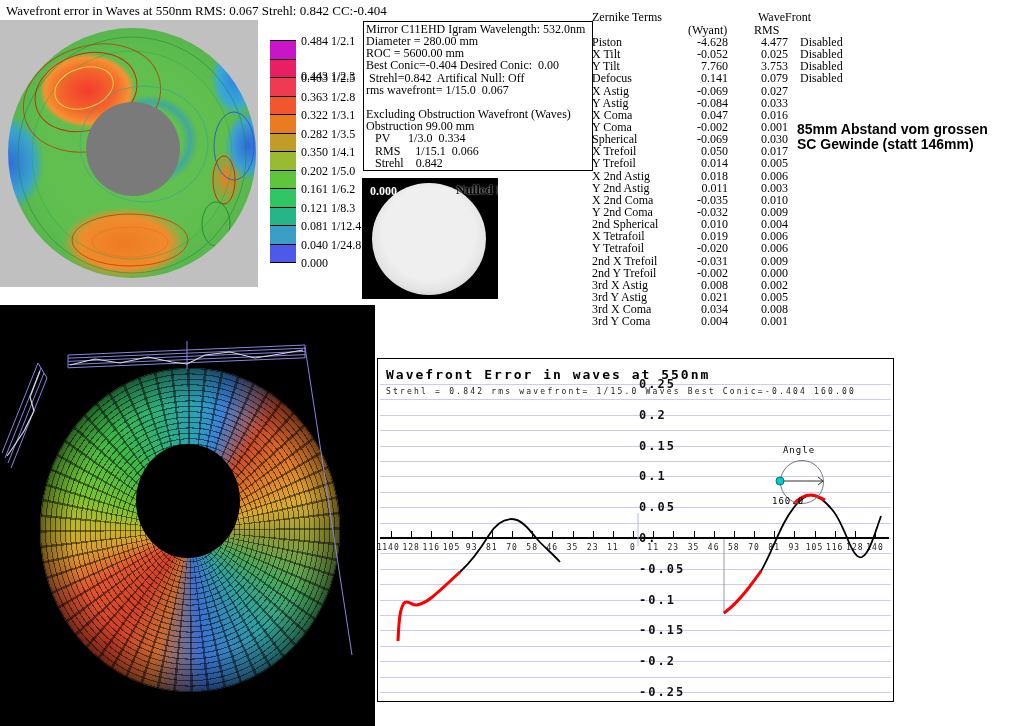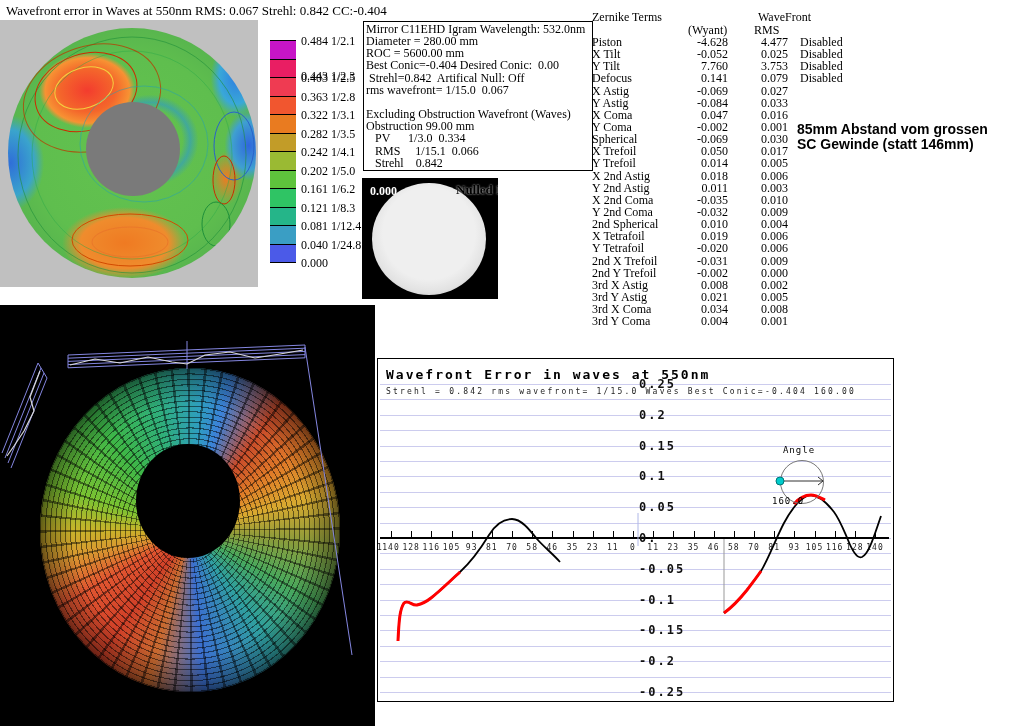--- a/index.html
+++ b/index.html
@@ -135,21 +135,21 @@
       <div class="cb-seg" style="background: rgb(58, 158, 196);"></div>
       <div class="cb-seg" style="background: rgb(75, 90, 232);"></div>
     </div>
   <div class="abs" id="colorbar-labels">
       <div class="cb-label" style="top: 0px;">0.484 1/2.1</div>
       <div class="cb-label" style="top: 18.5px; margin-top: 16px;">0.443 1/2.3</div>
       <div class="cb-label" style="top: 37px;">0.403 1/2.5</div>
       <div class="cb-label" style="top: 55.5px;">0.363 1/2.8</div>
       <div class="cb-label" style="top: 74px;">0.322 1/3.1</div>
       <div class="cb-label" style="top: 92.5px;">0.282 1/3.5</div>
-      <div class="cb-label" style="top: 111px;">0.242 1/4.1</div>
+      <div class="cb-label" style="top: 111px;">0.350 1/4.1</div>
       <div class="cb-label" style="top: 129.5px;">0.202 1/5.0</div>
       <div class="cb-label" style="top: 148px;">0.161 1/6.2</div>
       <div class="cb-label" style="top: 166.5px;">0.121 1/8.3</div>
       <div class="cb-label" style="top: 185px;">0.081 1/12.4</div>
       <div class="cb-label" style="top: 203.5px;">0.040 1/24.8</div>
       <div class="cb-label" style="top: 222px;">0.000</div>
     </div>
 
   <div class="abs" id="info-box">
     <div>

